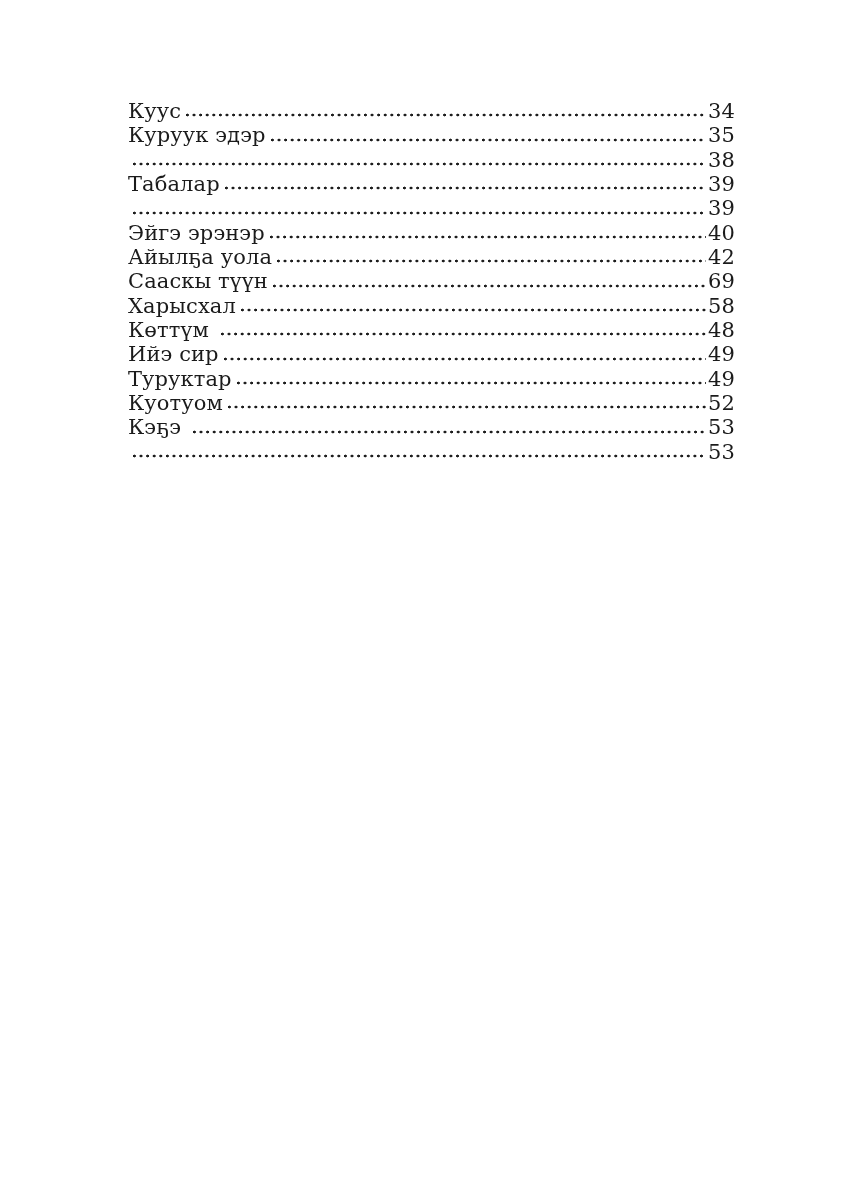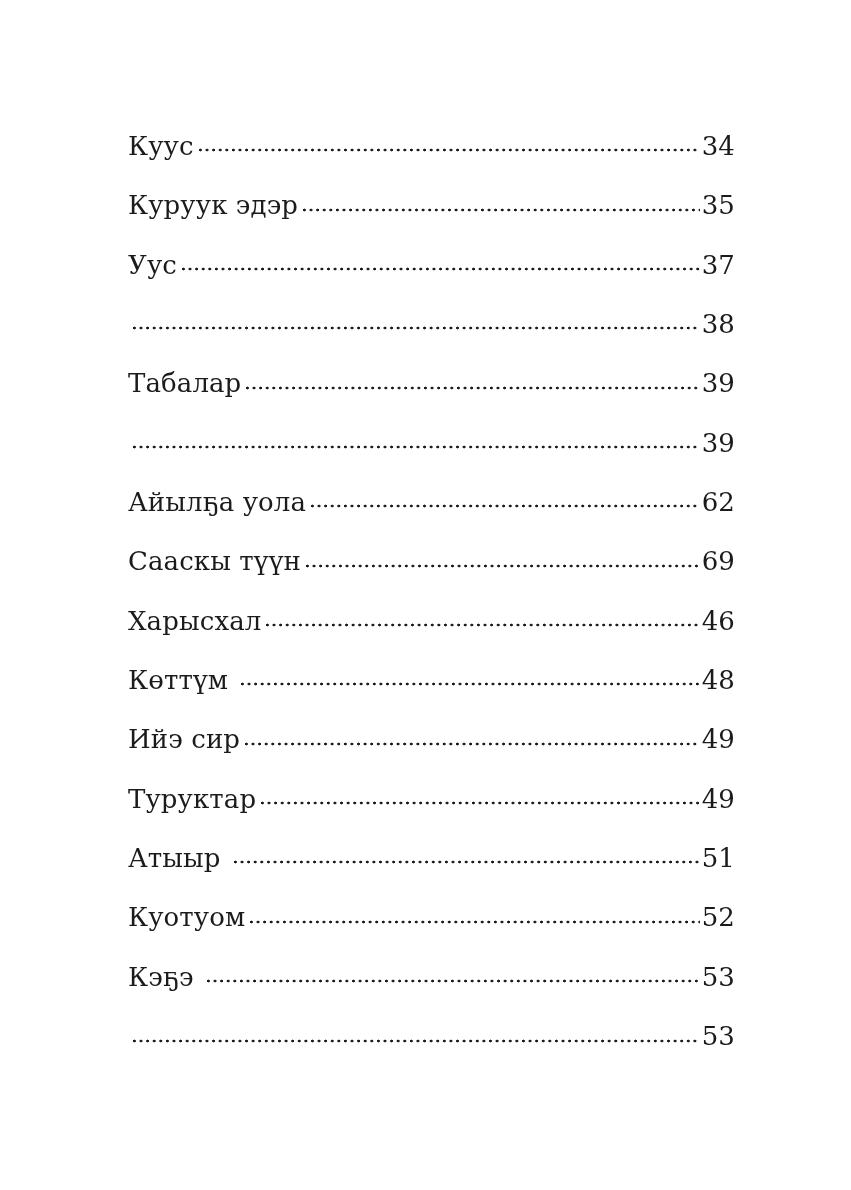--- a/index.html
+++ b/index.html
@@ -19,25 +19,24 @@
   .toc {
     position: absolute;
     left: 128px;
     top: 99px;
     width: 607px;
   }
   .toc-row {
     display: flex;
     align-items: baseline;
     height: 24.35px;
-    font-size: 26px;
+    font-size: 21px;
     color: #1b1b1b;
     line-height: 24.35px;
     letter-spacing: 0.1px;
-    margin-top: 35px;
   }
   .toc-title {
     white-space: pre;
     flex: 0 0 auto;
   }
   .toc-leader {
     flex: 1 1 auto;
     align-self: flex-end;
     height: 8px;
     margin: 0 2px 4px 5px;
@@ -62,86 +61,81 @@
     <span class="toc-page">34</span>
   </div>
 
   <div class="toc-row">
     <span class="toc-title">Куруук эдэр</span>
     <span class="toc-leader"></span>
     <span class="toc-page">35</span>
   </div>
 
 
-  <div class="toc-row">
-    <span class="toc-title">Уус</span>
-    <span class="toc-leader"></span>
-    <span class="toc-page">37</span>
-  </div>
 
   <div class="toc-row">
     <span class="toc-leader"></span>
     <span class="toc-page">38</span>
   </div>
 
   <div class="toc-row">
     <span class="toc-title">Табалар</span>
     <span class="toc-leader"></span>
     <span class="toc-page">39</span>
   </div>
 
   <div class="toc-row">
     <span class="toc-leader"></span>
     <span class="toc-page">39</span>
   </div>
 
+  <div class="toc-row">
+    <span class="toc-title">Эйгэ эрэнэр</span>
+    <span class="toc-leader"></span>
+    <span class="toc-page">40</span>
+  </div>
 
   <div class="toc-row">
     <span class="toc-title">Айылҕа уола</span>
     <span class="toc-leader"></span>
-    <span class="toc-page">62</span>
+    <span class="toc-page">42</span>
   </div>
 
 
   <div class="toc-row">
     <span class="toc-title">Сааскы түүн</span>
     <span class="toc-leader"></span>
     <span class="toc-page">69</span>
   </div>
 
 
   <div class="toc-row">
     <span class="toc-title">Харысхал</span>
     <span class="toc-leader"></span>
-    <span class="toc-page">46</span>
+    <span class="toc-page">58</span>
   </div>
 
   <div class="toc-row">
     <span class="toc-title">Көттүм </span>
     <span class="toc-leader"></span>
     <span class="toc-page">48</span>
   </div>
 
   <div class="toc-row">
     <span class="toc-title">Ийэ сир</span>
     <span class="toc-leader"></span>
     <span class="toc-page">49</span>
   </div>
 
   <div class="toc-row">
     <span class="toc-title">Туруктар</span>
     <span class="toc-leader"></span>
     <span class="toc-page">49</span>
   </div>
 
-  <div class="toc-row">
-    <span class="toc-title">Атыыр </span>
-    <span class="toc-leader"></span>
-    <span class="toc-page">51</span>
-  </div>
 
   <div class="toc-row">
     <span class="toc-title">Куотуом</span>
     <span class="toc-leader"></span>
     <span class="toc-page">52</span>
   </div>
 
   <div class="toc-row">
     <span class="toc-title">Кэҕэ </span>
     <span class="toc-leader"></span>

